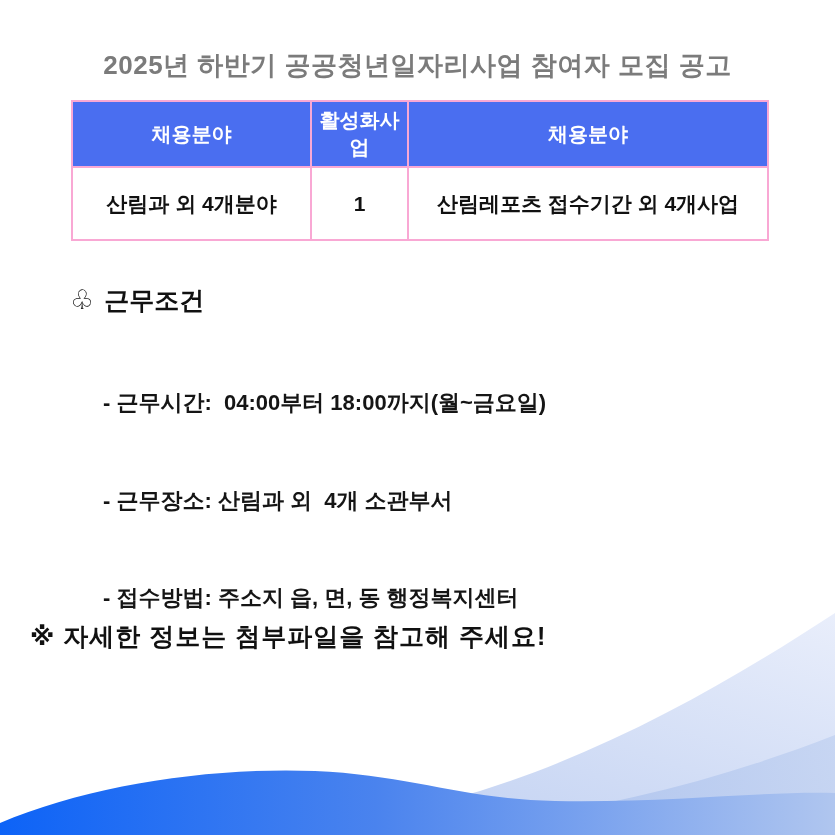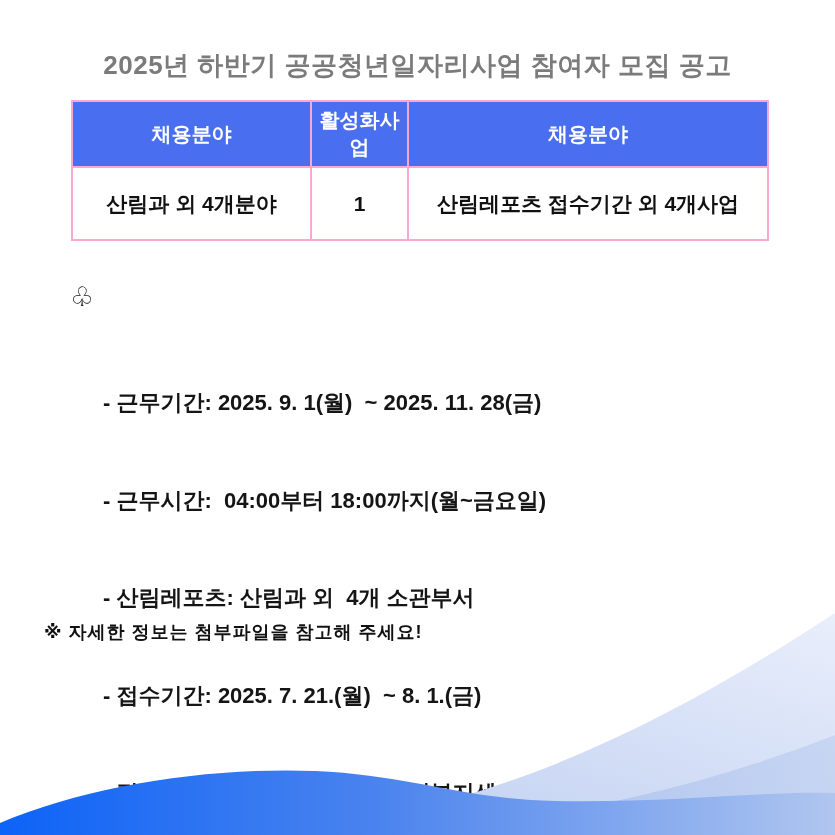--- a/index.html
+++ b/index.html
@@ -71,22 +71,22 @@
     left: 103px; top: 322px;
     font-size: 22px;
     font-weight: bold;
     color: #151515;
     line-height: 32.5px;
     white-space: pre;
   }
 
   .footnote {
     position: absolute;
-    left: 44px; top: 620px;
-    font-size: 18px;
+    left: 30px; top: 620px;
+    font-size: 25px;
     font-weight: bold;
     color: #111;
     letter-spacing: 1px;
   }
 
   .waves {
     position: absolute;
     left: 0; bottom: 0;
     width: 835px; height: 240px;
     pointer-events: none;
@@ -114,27 +114,26 @@
     <tr>
       <td>산림과 외 4개분야</td>
       <td>1</td>
       <td>산림레포츠 접수기간 외 4개사업</td>
     </tr>
   </tbody>
 </table>
 
 <div class="conditions-heading">
   <span class="club-glyph">♧</span>
+  <span>근무조건</span>
 </div>
 
 <div class="conditions-list">
-  <div>- 근무기간: 2025. 9. 1(월)  ~ 2025. 11. 28(금)</div>
   <div>- 근무시간:  04:00부터 18:00까지(월~금요일)</div>
-  <div>- 산림레포츠: 산림과 외  4개 소관부서</div>
-  <div>- 접수기간: 2025. 7. 21.(월)  ~ 8. 1.(금)</div>
+  <div>- 근무장소: 산림과 외  4개 소관부서</div>
   <div>- 접수방법: 주소지 읍, 면, 동 행정복지센터</div>
   
 </div>
 
 <div class="footnote">※ 자세한 정보는 첨부파일을 참고해 주세요!</div>
 
 <svg class="waves" viewBox="0 0 835 240" width="835" height="240" aria-hidden="true">
   <defs>
     <linearGradient id="gradPale" x1="1" y1="0" x2="0" y2="1">
       <stop offset="0" stop-color="#e9eefb"></stop>

